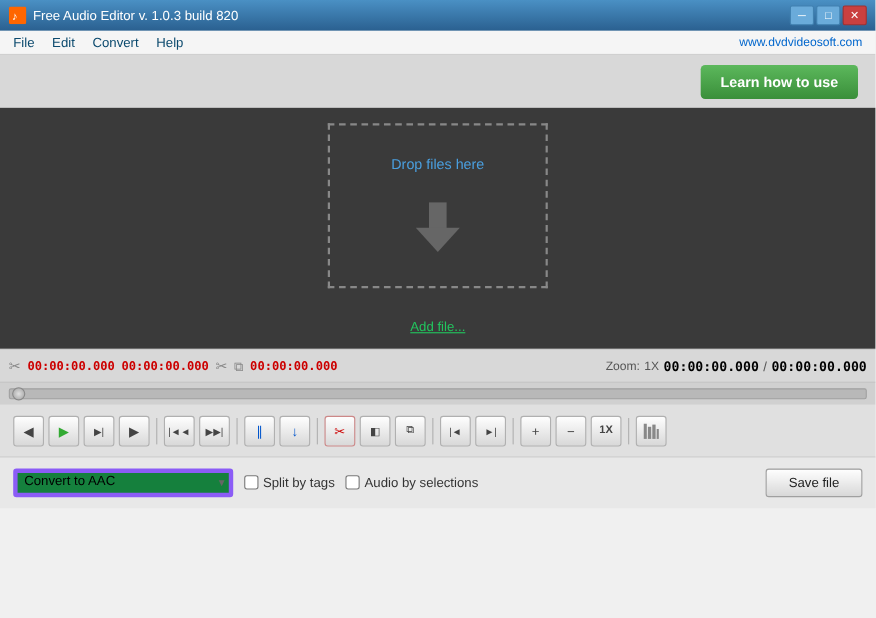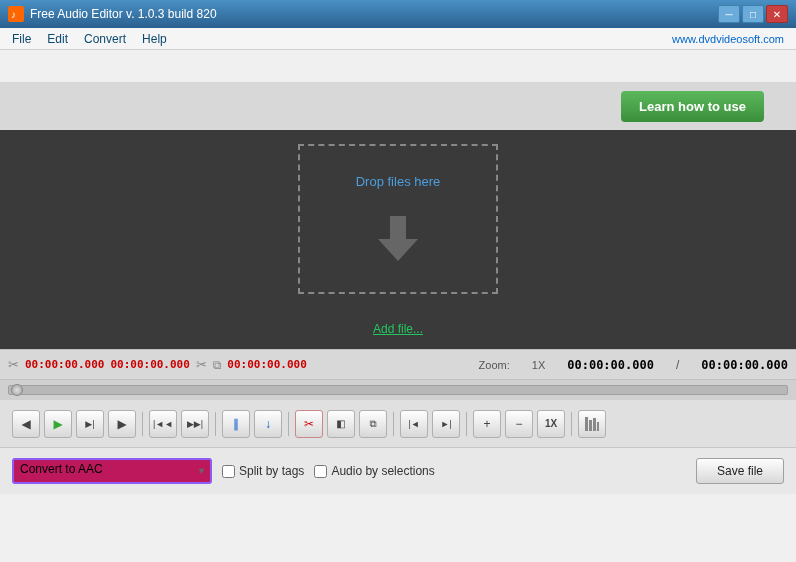--- a/index.html
+++ b/index.html
@@ -80,23 +80,22 @@
       padding-right: 8px;
     }
 
     
     #learn-btn-area {
       background: #e8e8e8;
       height: 48px;
       display: flex;
       align-items: center;
       justify-content: flex-end;
-      padding-right: 32px;
+      padding-right: 16px;
       background: #d8d8d8;
-      margin-top: 32px;
     }
     .learn-btn {
       background: linear-gradient(to bottom, #5cb85c, #3a8f3a);
       color: white;
       border: none;
       padding: 8px 18px;
       font-size: 13px;
       font-weight: bold;
       border-radius: 4px;
       cursor: pointer;
@@ -154,21 +153,21 @@
     .time-display {
       color: #cc0000;
       font-size: 11px;
       font-weight: bold;
       font-family: monospace;
     }
     .time-right {
       margin-left: auto;
       display: flex;
       align-items: center;
-      gap: 22px;
+      gap: 4px;
       font-size: 11px;
       color: #555;
     }
     .time-right .zoom-label { color: #555; }
     .time-right .time-bold {
       font-weight: bold;
       color: #000;
       font-family: monospace;
       font-size: 12px;
     }
@@ -241,43 +240,43 @@
       padding: 0 12px;
       gap: 10px;
     }
     .format-select-wrapper {
       position: relative;
       display: inline-block;
     }
     .format-select-wrapper select {
       width: 200px;
       height: 26px;
-      background: #be185d;
-      border: 2px solid #8b5cf6;
+      background: #15803d;
+      border: 4px solid #8b5cf6;
       border-radius: 3px;
       padding: 0 20px 4px 6px;
       font-size: 12px;
       cursor: pointer;
       appearance: none;
       -webkit-appearance: none;
     }
     .format-select-wrapper::after {
       content: '▼';
       position: absolute;
       right: 6px;
       top: 50%;
       transform: translateY(-50%);
       font-size: 9px;
       color: #666;
       pointer-events: none;
     }
 
     .checkbox-group {
       display: flex;
-      align-items: flex-end;
+      align-items: flex-start;
       gap: 4px;
     }
     .checkbox-group input[type="checkbox"] {
       cursor: pointer;
     }
     .checkbox-group label {
       font-size: 12px;
       color: #333;
       cursor: pointer;
     }

